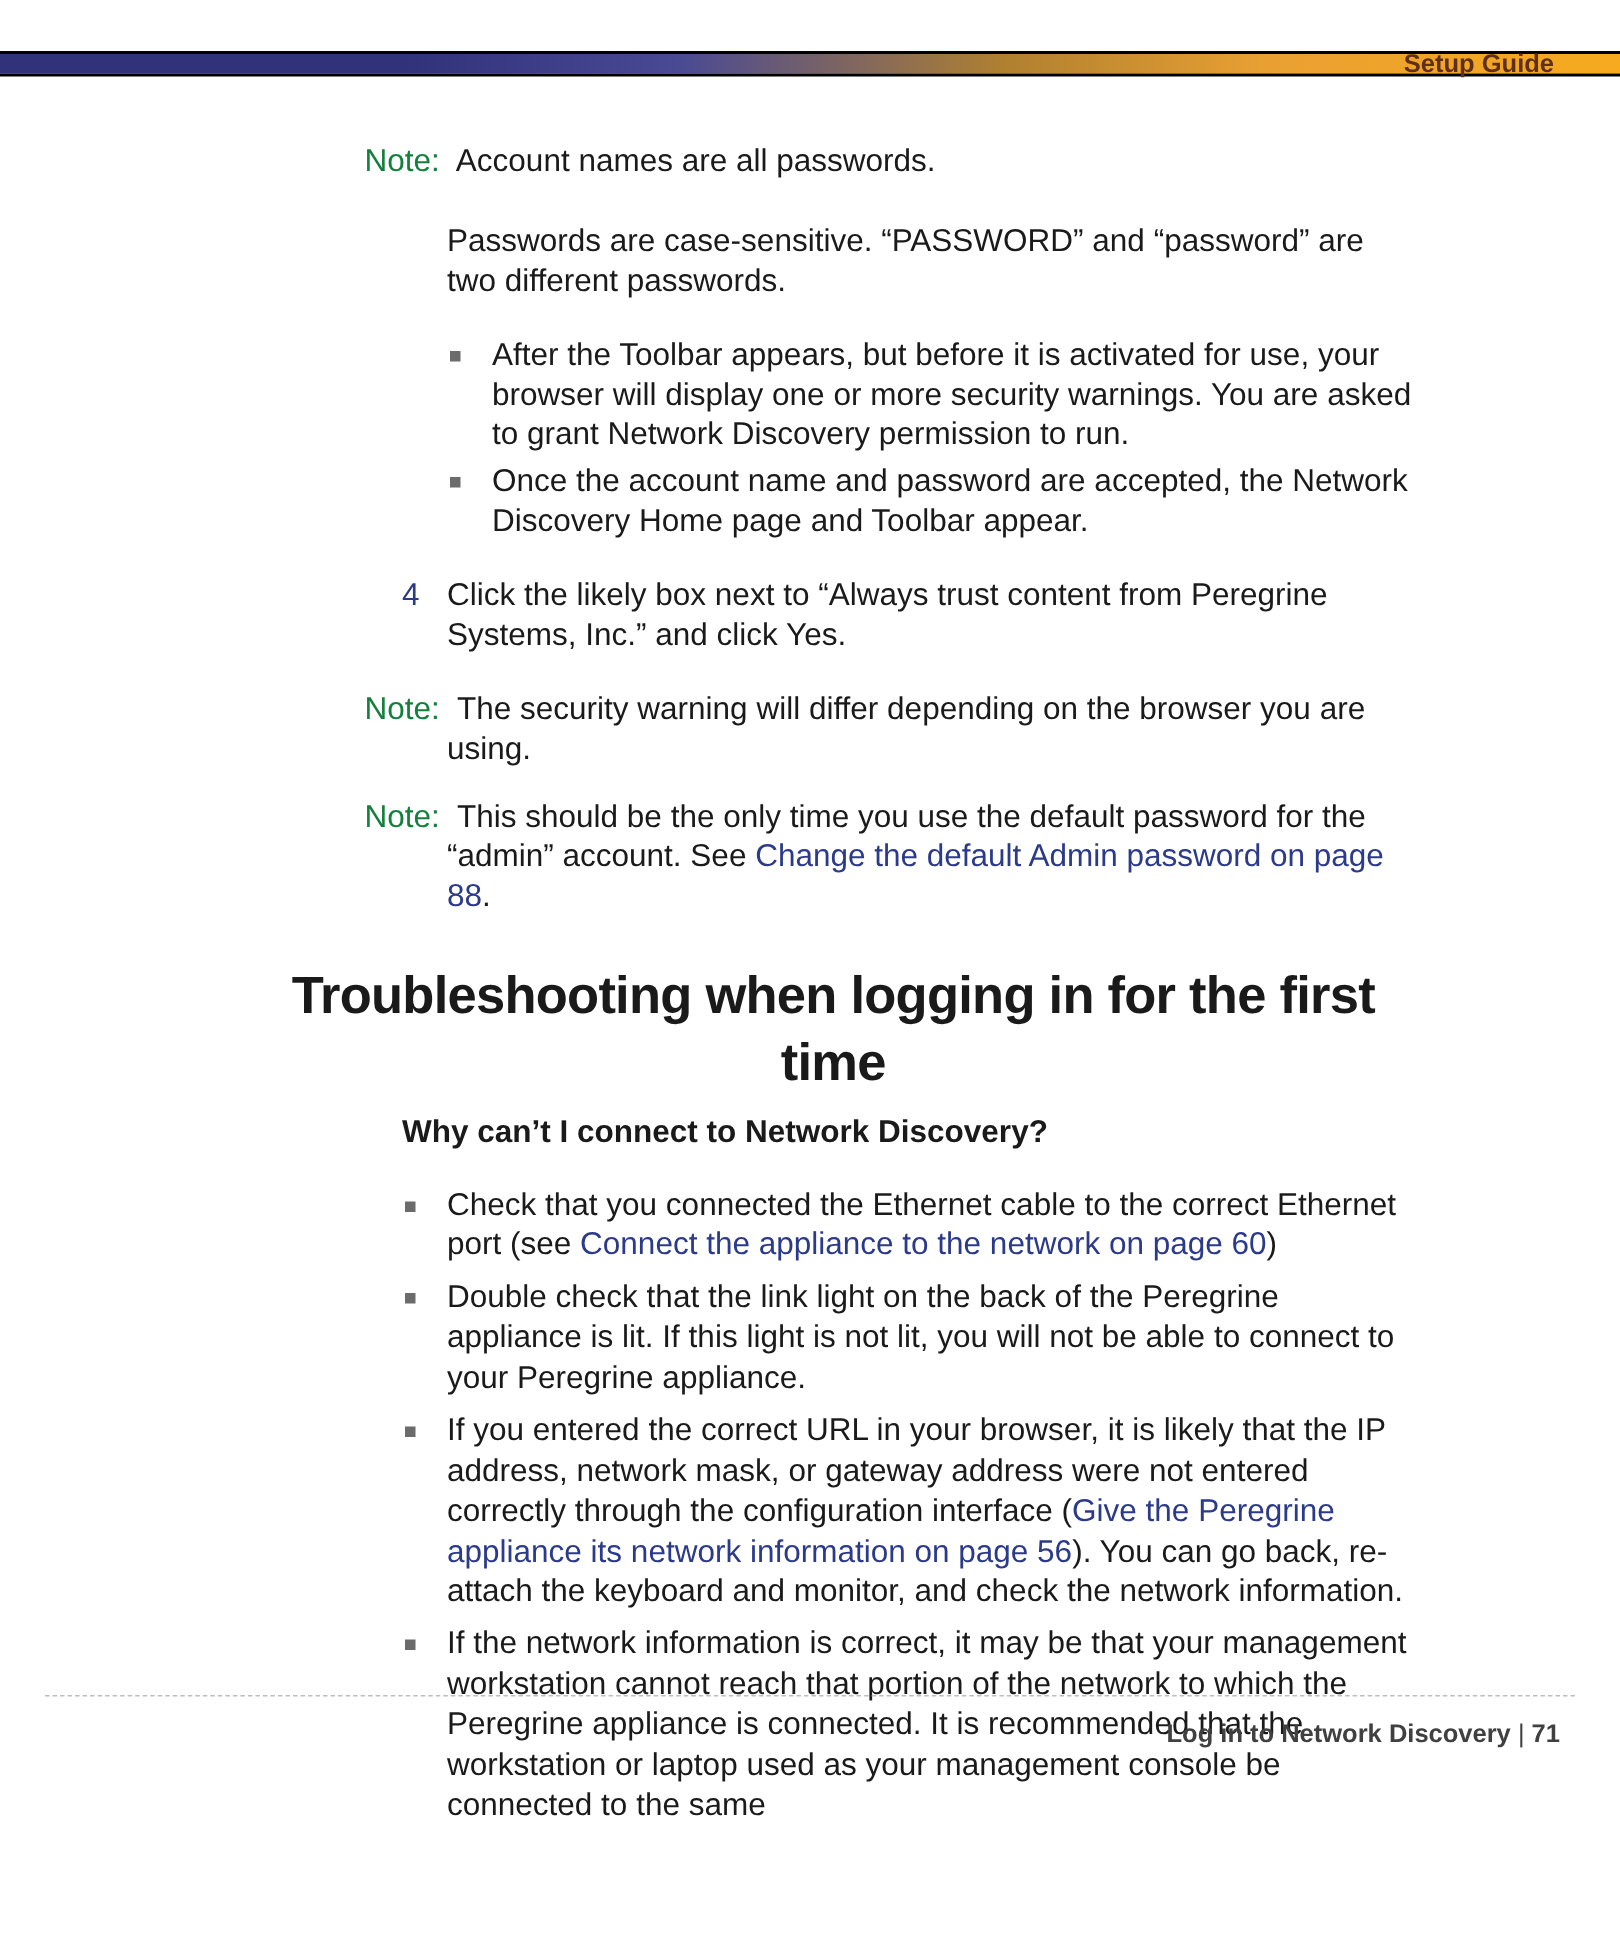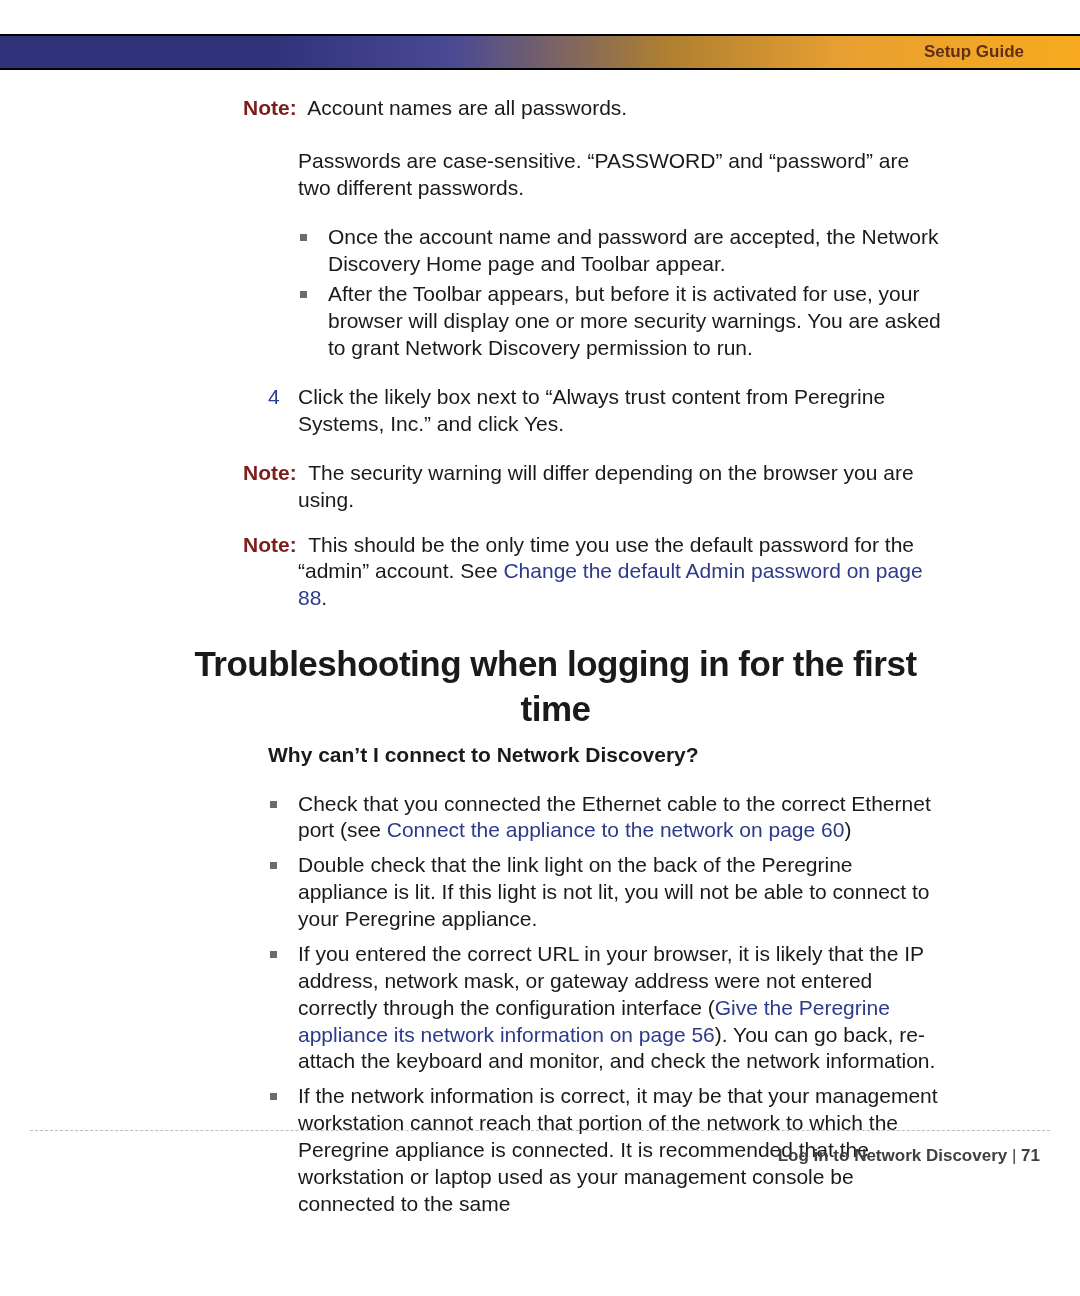--- a/index.html
+++ b/index.html
@@ -14,28 +14,28 @@
     position: relative;
     width: 1080px;
     height: 1296px;
     box-sizing: border-box;
   }
   .header-bar {
     position: absolute;
     top: 34px;
     left: 0;
     right: 0;
-    height: 36px;
+    height: 17px;
     background: linear-gradient(to right, #30327a 0%, #30327a 25%, #4a4a94 42%, #b08030 62%, #e8a032 78%, #f7aa1e 100%);
     border-top: 2px solid #000;
     border-bottom: 2px solid #000;
     display: flex;
     align-items: center;
     justify-content: flex-end;
-    padding-right: 56px;
+    padding-right: 44px;
     box-sizing: border-box;
   }
   .header-title {
     font-size: 17px;
     font-weight: 700;
     color: #5f2f1a;
   }
   .content {
     position: absolute;
     top: 95px;
@@ -45,22 +45,22 @@
   .body-text {
     font-size: 21px;
     line-height: 1.28;
   }
   .note-line {
     margin: 0 0 18px 0;
     padding-left: 130px;
     text-indent: -55px;
   }
   .note-label {
-    color: #7f1d1d;
-    font-weight: 700;
+    color: #15803d;
+    font-weight: 400;
     margin-right: 6px;
   }
   .after-note {
     margin: 26px 0 22px 0;
     padding-left: 130px;
   }
   ul.square {
     list-style: none;
     margin: 0 0 22px 0;
     padding-left: 160px;
@@ -156,22 +156,22 @@
   <div class="content body-text">
 
     <p class="note-line">
       <span class="note-label">Note:</span>
       <span>Account names are all passwords.</span>
     </p>
 
     <p class="after-note">Passwords are case-sensitive. “PASSWORD” and “password” are two different passwords.</p>
 
     <ul class="square">
+      <li>After the Toolbar appears, but before it is activated for use, your browser will display one or more security warnings. You are asked to grant Network Discovery permission to run.</li>
       <li>Once the account name and password are accepted, the Network Discovery Home page and Toolbar appear.</li>
-      <li>After the Toolbar appears, but before it is activated for use, your browser will display one or more security warnings. You are asked to grant Network Discovery permission to run.</li>
     </ul>
 
     <div class="step-row">
       <div class="step-num">4</div>
       <div class="step-body">
         <span>Click the likely box next to “Always trust content from Peregrine Systems, Inc.” and click </span><span class="bold">Yes</span><span>.</span>
       </div>
     </div>
 
     <p class="note-line">

